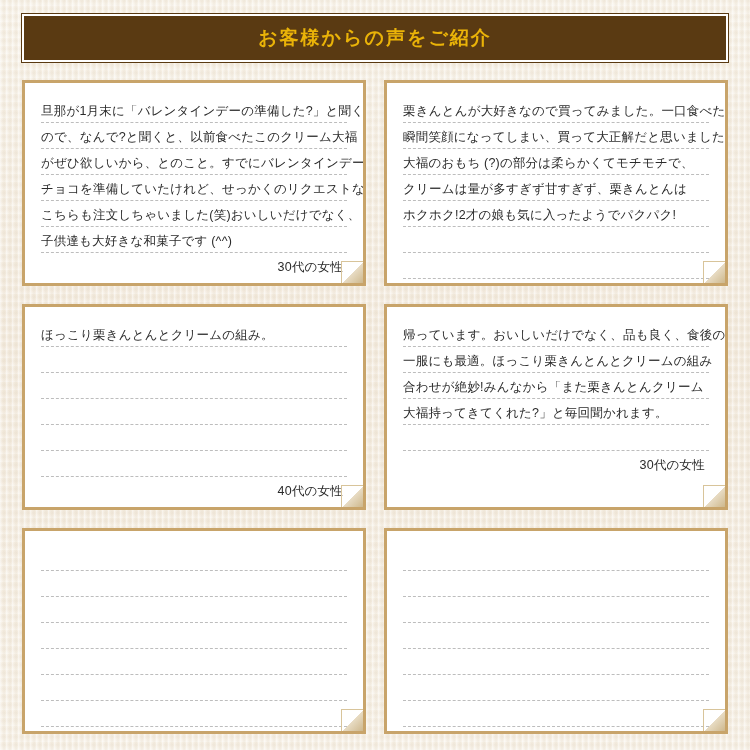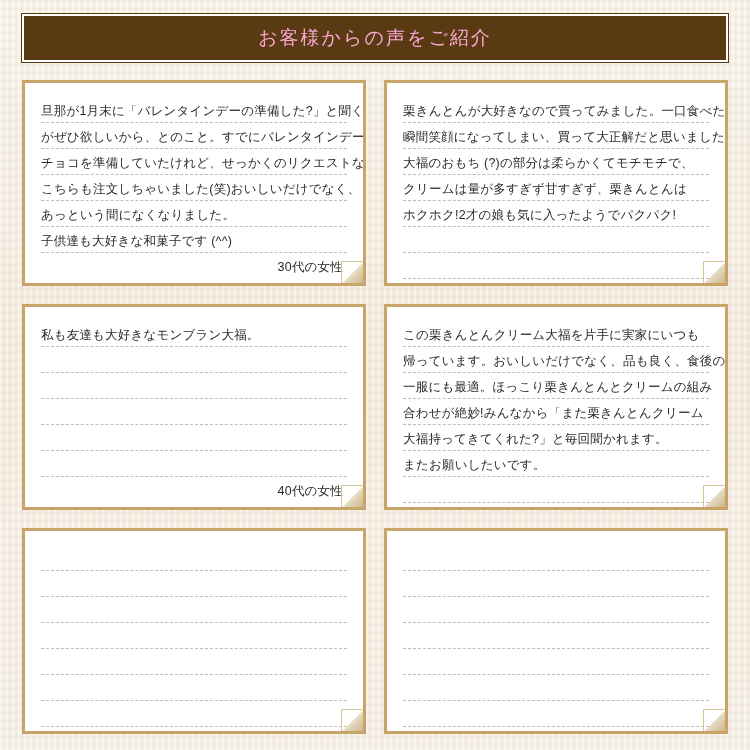--- a/index.html
+++ b/index.html
@@ -46,23 +46,23 @@
     margin: 14px 22px 0 22px;
     height: 44px;
     background: #5a3a12;
     border: 2px solid #ffffff;
     box-shadow: 0 0 0 1px #5a3a12;
     display: flex;
     align-items: center;
     justify-content: center;
   }
   .header-title {
-    color: #f9a8d4;
+    color: #eab308;
     font-size: 19px;
-    font-weight: normal;
+    font-weight: bold;
     letter-spacing: 2px;
   }
 
   
   .grid {
     margin: 18px 22px 0 22px;
     display: grid;
     grid-template-columns: 1fr 1fr;
     grid-gap: 18px 18px;
   }
@@ -129,32 +129,32 @@
     <div class="header-title">お客様からの声をご紹介</div>
   </div>
 
   <div class="grid" id="grid">
       <div class="card">
         <div class="lines">
           <div class="line">
             <span class="line-text">旦那が1月末に「バレンタインデーの準備した?」と聞くの</span>
           </div>
           <div class="line">
+            <span class="line-text">ので、なんで?と聞くと、以前食べたこのクリーム大福</span>
+          </div>
+          <div class="line">
             <span class="line-text">がぜひ欲しいから、とのこと。すでにバレンタインデーは</span>
           </div>
           <div class="line">
             <span class="line-text">チョコを準備していたけれど、せっかくのリクエストなので</span>
           </div>
           <div class="line">
             <span class="line-text">こちらも注文しちゃいました(笑)おいしいだけでなく、</span>
           </div>
           <div class="line">
-            <span class="line-text">あっという間になくなりました。</span>
-          </div>
-          <div class="line">
             <span class="line-text">子供達も大好きな和菓子です (^^)</span>
           </div>
         </div>
         <div class="attrib">30代の女性</div>
       </div>
       <div class="card">
         <div class="lines">
           <div class="line">
             <span class="line-text">栗きんとんが大好きなので買ってみました。一口食べた</span>
           </div>
@@ -175,21 +175,21 @@
           </div>
           <div class="line">
             <span class="line-text"></span>
           </div>
         </div>
         <div class="attrib">20代の女性</div>
       </div>
       <div class="card">
         <div class="lines">
           <div class="line">
-            <span class="line-text">私も友達も大好きなモンブラン大福。</span>
+            <span class="line-text">ほっこり栗きんとんとクリームの組み。</span>
           </div>
           <div class="line">
             <span class="line-text"></span>
           </div>
           <div class="line">
             <span class="line-text"></span>
           </div>
           <div class="line">
             <span class="line-text"></span>
           </div>
@@ -198,38 +198,32 @@
           </div>
           <div class="line">
             <span class="line-text"></span>
           </div>
         </div>
         <div class="attrib">40代の女性</div>
       </div>
       <div class="card">
         <div class="lines">
           <div class="line">
-            <span class="line-text">この栗きんとんクリーム大福を片手に実家にいつも</span>
-          </div>
-          <div class="line">
             <span class="line-text">帰っています。おいしいだけでなく、品も良く、食後の</span>
           </div>
           <div class="line">
             <span class="line-text">一服にも最適。ほっこり栗きんとんとクリームの組み</span>
           </div>
           <div class="line">
             <span class="line-text">合わせが絶妙!みんなから「また栗きんとんクリーム</span>
           </div>
           <div class="line">
             <span class="line-text">大福持ってきてくれた?」と毎回聞かれます。</span>
           </div>
           <div class="line">
-            <span class="line-text">またお願いしたいです。</span>
-          </div>
-          <div class="line">
             <span class="line-text"></span>
           </div>
         </div>
         <div class="attrib">30代の女性</div>
       </div>
       <div class="card">
         <div class="lines empty">
           <div class="line">
             <span class="line-text"></span>
           </div>

